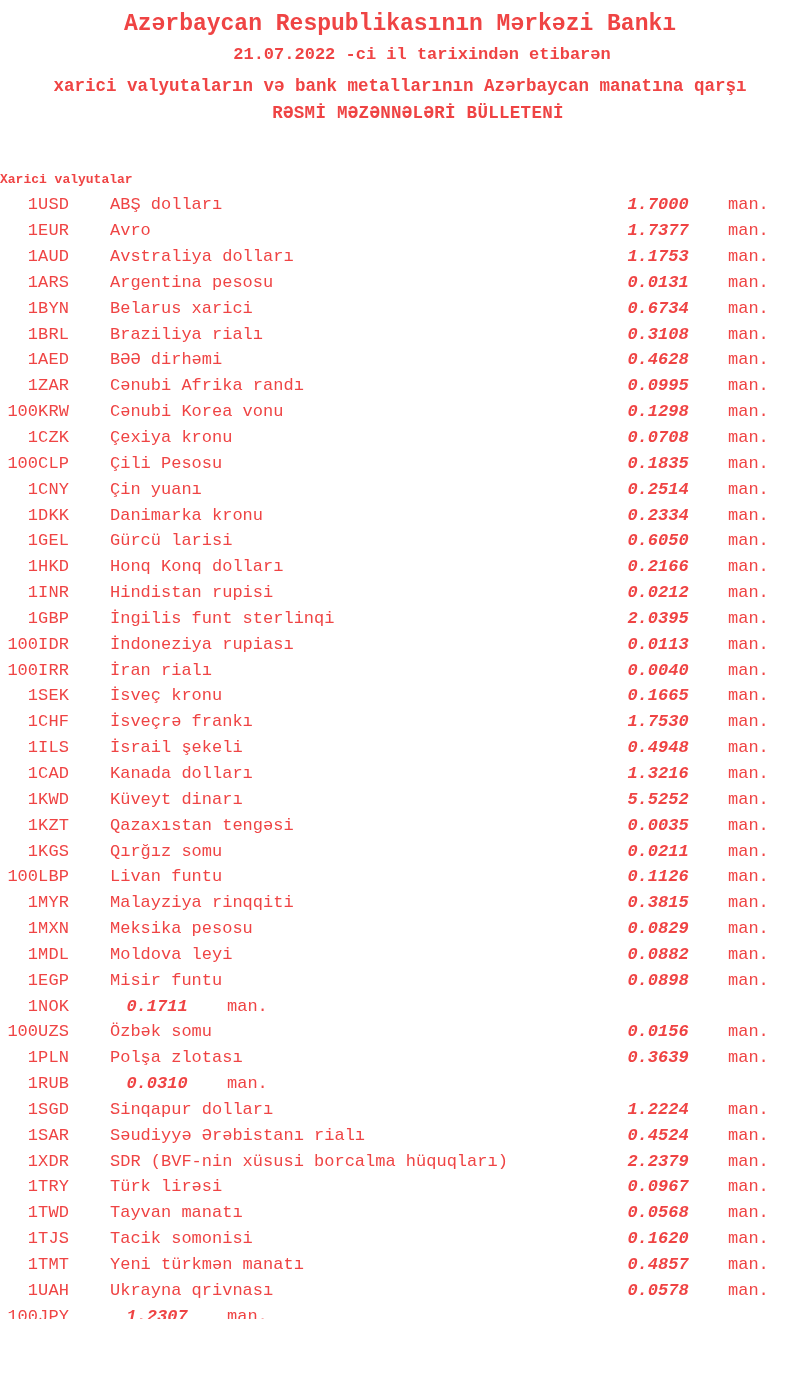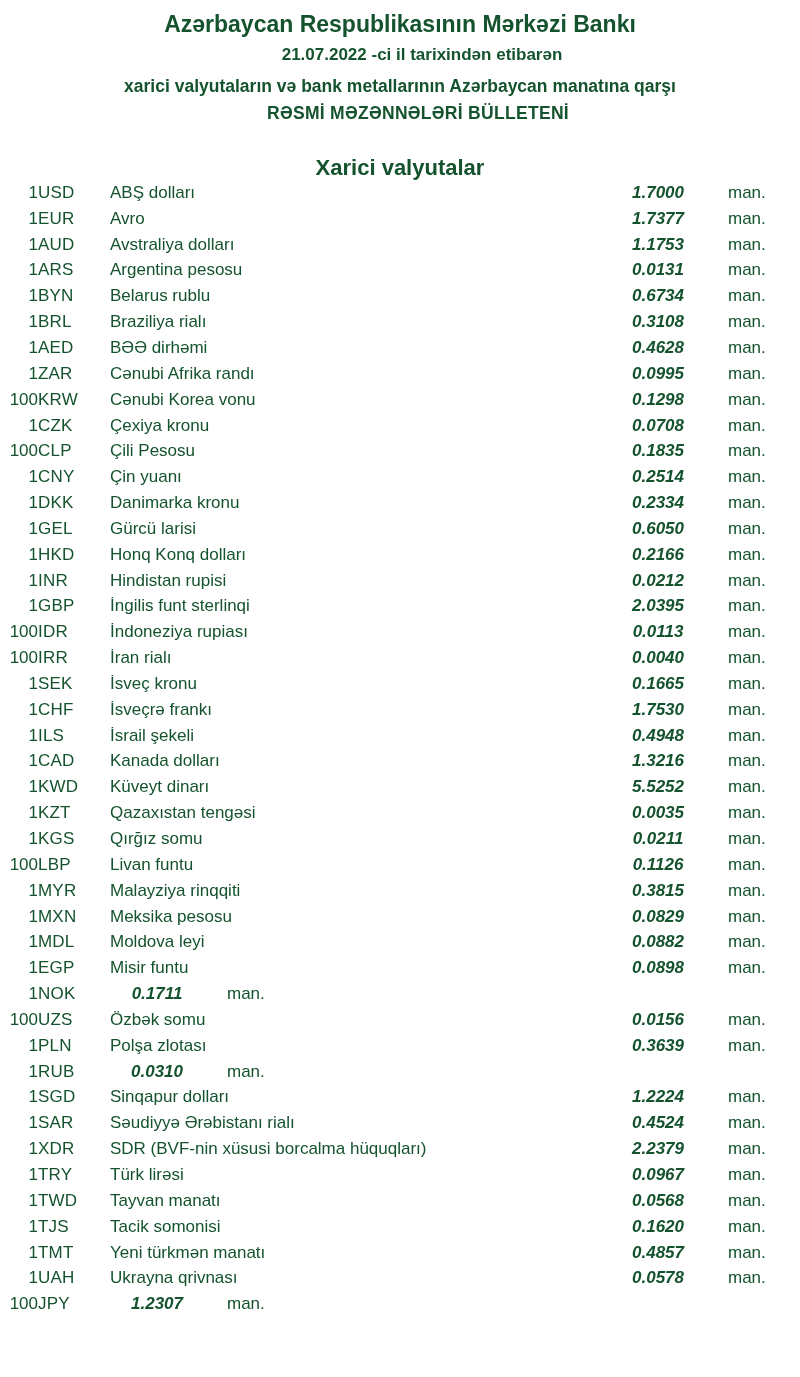--- a/index.html
+++ b/index.html
@@ -2,22 +2,22 @@
 <html><head>
 <meta charset="utf-8">
 <style>
   html, body { margin: 0; padding: 0; background: #ffffff; }
   .page {
     position: relative;
     width: 800px;
     height: 1319px;
     background: #ffffff;
     overflow: hidden;
-    font-family: Liberation Sans, sans-serif;
-    color: #14532d;
+    font-family: Liberation Mono, monospace;
+    color: #ef4444;
   }
   .doc-header { text-align: center; }
   .bank-title {
     margin-top: 11px;
     font-size: 23px;
     line-height: 27px;
     font-weight: 700;
   }
   .date-line {
     margin-top: 7px;
@@ -34,23 +34,22 @@
   }
   .bulletin-line {
     margin-top: 5px;
     font-size: 17.5px;
     line-height: 22px;
     font-weight: 700;
     letter-spacing: 0.3px;
     padding-left: 36px;
   }
   .section-title {
-    margin-top: 34px;
-    text-align: center;
-    font-size: 22px;
+    margin-top: 46px;
+    font-size: 13px;
     line-height: 20px;
     font-weight: 700;
   }
   .rows {
     margin-top: 2px;
     padding-right: 32px;
   }
   .row {
     display: flex;
     align-items: center;
@@ -123,21 +122,21 @@
         <span class="cell-qty">1</span>
         <span class="cell-code">ARS</span>
         <span class="cell-name">Argentina pesosu</span>
         <span class="cell-rate">0.0131</span>
         <span class="cell-unit">man.</span>
       </div>
 
       <div class="row">
         <span class="cell-qty">1</span>
         <span class="cell-code">BYN</span>
-        <span class="cell-name">Belarus rublu</span>
+        <span class="cell-name">Belarus xarici</span>
         <span class="cell-rate">0.6734</span>
         <span class="cell-unit">man.</span>
       </div>
 
       <div class="row">
         <span class="cell-qty">1</span>
         <span class="cell-code">BRL</span>
         <span class="cell-name">Braziliya rialı</span>
         <span class="cell-rate">0.3108</span>
         <span class="cell-unit">man.</span>

